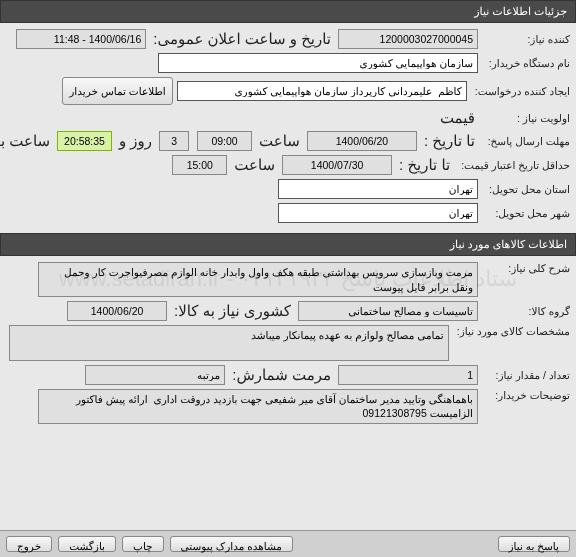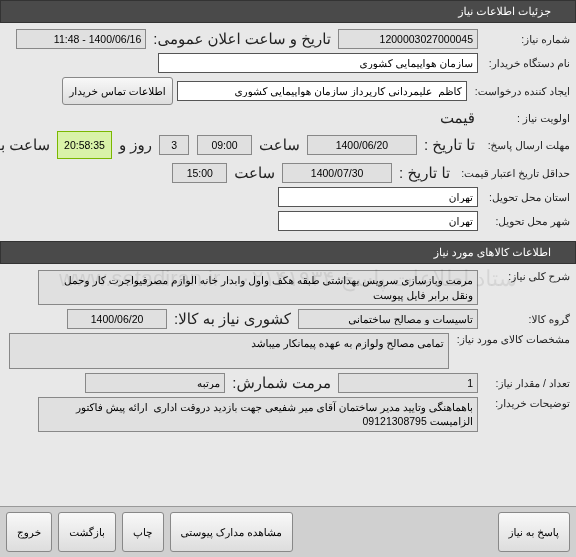--- a/index.html
+++ b/index.html
@@ -19,21 +19,21 @@
   transform: translate(-50%, -50%);
   font-size: 22px;
   color: rgba(0,0,0,0.08);
   pointer-events: none;
   z-index: 10;
   white-space: nowrap;
 }
 .section-header {
   background: #4a4a4a;
   color: #fff;
-  padding: 4px 24px;
+  padding: 4px 8px;
   font-size: 11px;
   border: 1px solid #333;
 }
 .section-body {
   padding: 6px;
   background: #e8e8e8;
 }
 .row {
   display: flex;
   align-items: center;
@@ -85,47 +85,47 @@
   font-size: 10.5px;
   font-family: inherit;
   cursor: pointer;
   height: 28px;
 }
 .countdown {
   background: #d9f2a8;
   border: 1px solid #7ab800;
   padding: 2px 6px;
   font-size: 10.5px;
-  height: 28px;
+  height: 20px;
   display: inline-flex;
   align-items: center;
 }
 .footer {
   position: absolute;
   bottom: 0; left: 0; right: 0;
   background: #d0d0d0;
   padding: 5px 6px;
   display: flex;
   gap: 6px;
   flex-direction: row-reverse;
   border-top: 1px solid #999;
 }
-.footer .btn { height: 40px; padding: 3px 10px; }
+.footer .btn { height: 16px; padding: 3px 10px; }
 .flex1 { flex: 1; }
 </style>
 </head>
 <body>
 
 <div class="watermark">ستاد اطلاعات پاسخ ۰۲۱۴۱۹۳۴ - www.setadiran.ir</div>
 
 <div class="section-header">جزئیات اطلاعات نیاز</div>
 <div class="section-body">
 
   <div class="row">
-    <span class="label">شماره نیاز:</span>
+    <span class="label">کننده نیاز:</span>
     <input class="field-ro" style="width: 140px;" readonly="" value="1200003027000045">
     <span class="label-sm">تاریخ و ساعت اعلان عمومی:</span>
     <input class="field-ro" style="width: 130px;" readonly="" value="1400/06/16 - 11:48">
   </div>
 
   <div class="row">
     <span class="label">نام دستگاه خریدار:</span>
     <input class="field" style="width: 320px;" value="سازمان هواپیمایی کشوری">
   </div>
 

